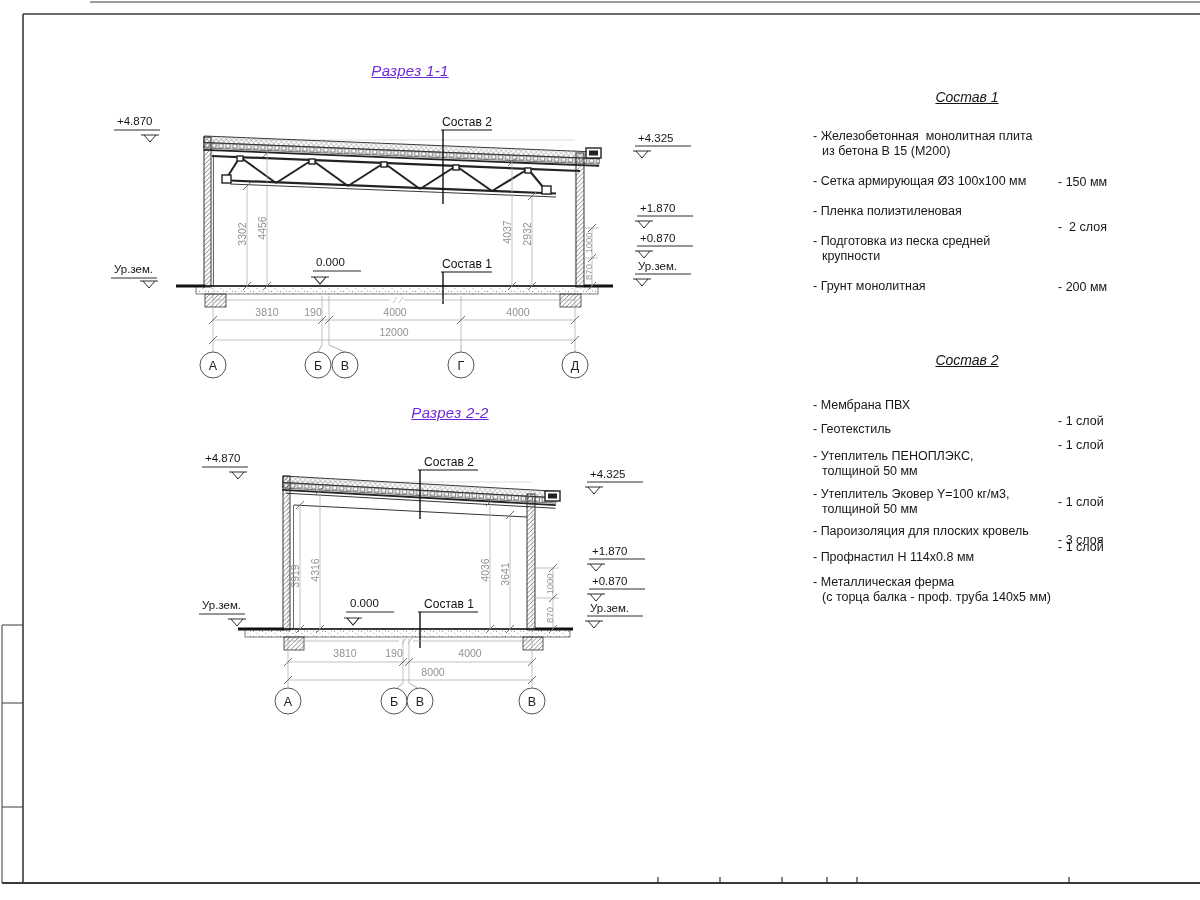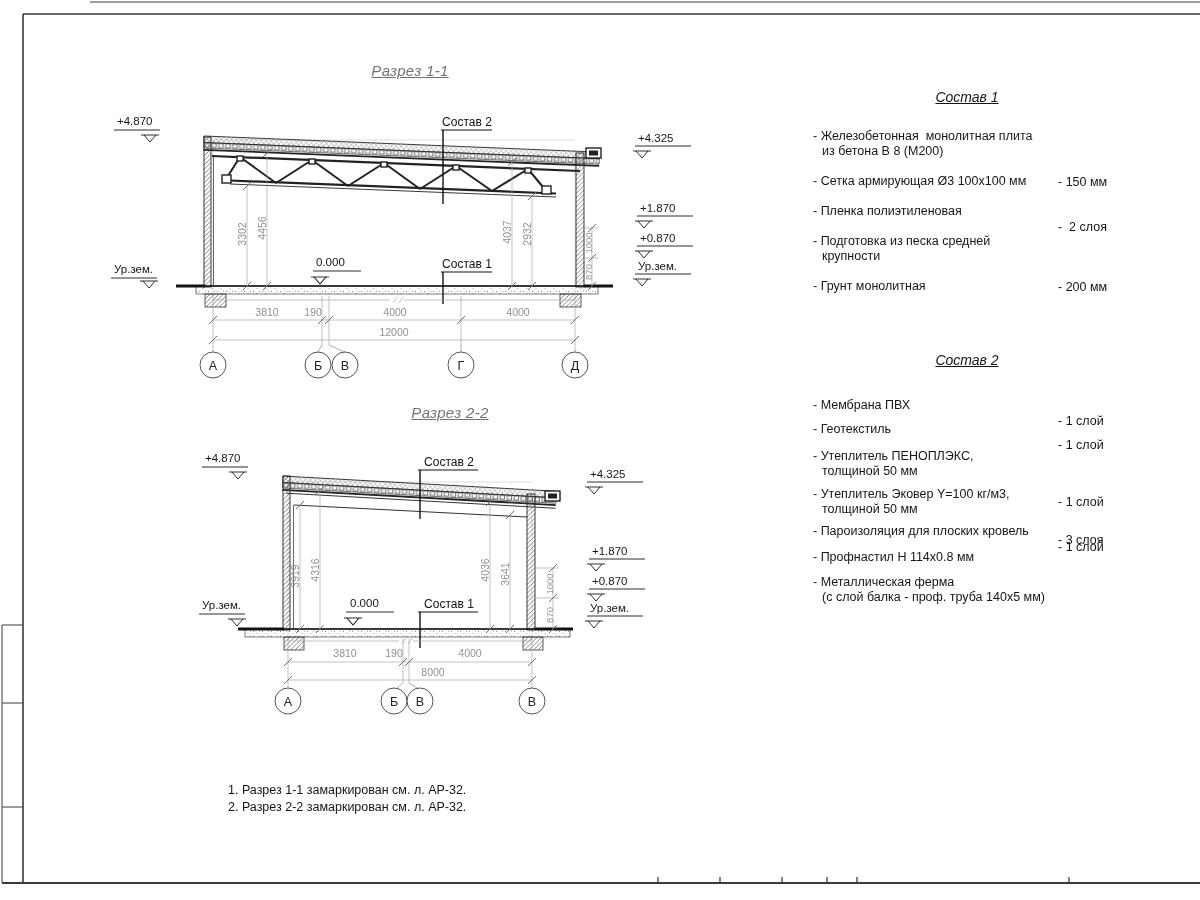--- a/index.html
+++ b/index.html
@@ -7,21 +7,21 @@
          font-family:"Liberation Sans",sans-serif;color:#1a1a1a;}
   svg{position:absolute;left:0;top:0;}
   svg text{font-family:"Liberation Sans",sans-serif;}
   .dimtxt{font-size:10.5px;fill:#919191;}
   .dimtxt-sm{font-size:9.5px;fill:#9a9a9a;}
   .elevtxt{font-size:11.5px;fill:#161616;}
   .lbltxt{font-size:12px;fill:#111;}
   .axistxt{font-size:12.5px;fill:#222;}
   .abs{position:absolute;}
   .sec-title{font-size:15px;font-style:italic;text-decoration:underline;text-align:center;
-             width:140px;letter-spacing:.3px;color:#737373;}
+             width:140px;letter-spacing:.3px;color:#6d28d9;}
   .comp-title{font-size:14px;font-style:italic;text-decoration:underline;text-align:center;
               width:140px;color:#161616;}
   .li{position:absolute;left:813px;width:390px;font-size:12.5px;line-height:15px;color:#161616;}
   .li span{position:absolute;white-space:pre;}
   .l1{left:0;top:0;text-align:center;}
   .l2{left:9px;top:15px;}
   .val{left:245px;top:16px;}
   .val-low{top:15px;margin-top:31px;}
   .notes{font-size:12.5px;line-height:17px;color:#161616;}
 </style>
@@ -412,21 +412,21 @@
 </svg>
 
 <div class="abs sec-title" style="left:340px;top:62px;">Разрез 1-1</div>
 <div class="abs sec-title" style="left:380px;top:404px;">Разрез 2-2</div>
 
 <div class="abs comp-title" style="left:897px;top:89px;">Состав 1</div>
 <div class="abs comp-title" style="left:897px;top:352px;">Состав 2</div>
 
 <div class="li" style="top:129px;">
   <span class="l1">- Железобетонная  монолитная плита</span>
-  <span class="l2">из бетона В 8 (М200)</span>
+  <span class="l2">из бетона В 15 (М200)</span>
   <span class="val val-low">- 150 мм</span>
 </div>
 <div class="li" style="top:174px;">
   <span class="l1">- Сетка армирующая Ø3 100x100 мм</span>
 </div>
 <div class="li" style="top:204px;">
   <span class="l1">- Пленка полиэтиленовая</span>
   <span class="val">-  2 слоя</span>
 </div>
 <div class="li" style="top:234px;">
@@ -458,21 +458,17 @@
 </div>
 <div class="li" style="top:524px;">
   <span class="l1">- Пароизоляция для плоских кровель</span>
   <span class="val">- 1 слой</span>
 </div>
 <div class="li" style="top:550px;">
   <span class="l1">- Профнастил Н 114х0.8 мм</span>
 </div>
 <div class="li" style="top:575px;">
   <span class="l1">- Металлическая ферма</span>
-  <span class="l2">(с слой балка - проф. труба 140х5 мм)</span>
-</div>
-
-<div class="abs notes" style="left:228px;top:782px;">
-  <div>1. Разрез 1-1 замаркирован см. л. АР-32.</div>
-  <div>2. Разрез 2-2 замаркирован см. л. АР-32.</div>
-</div>
+  <span class="l2">(с торца балка - проф. труба 140х5 мм)</span>
+</div>
+
 
 </div>
 
 </body></html>

